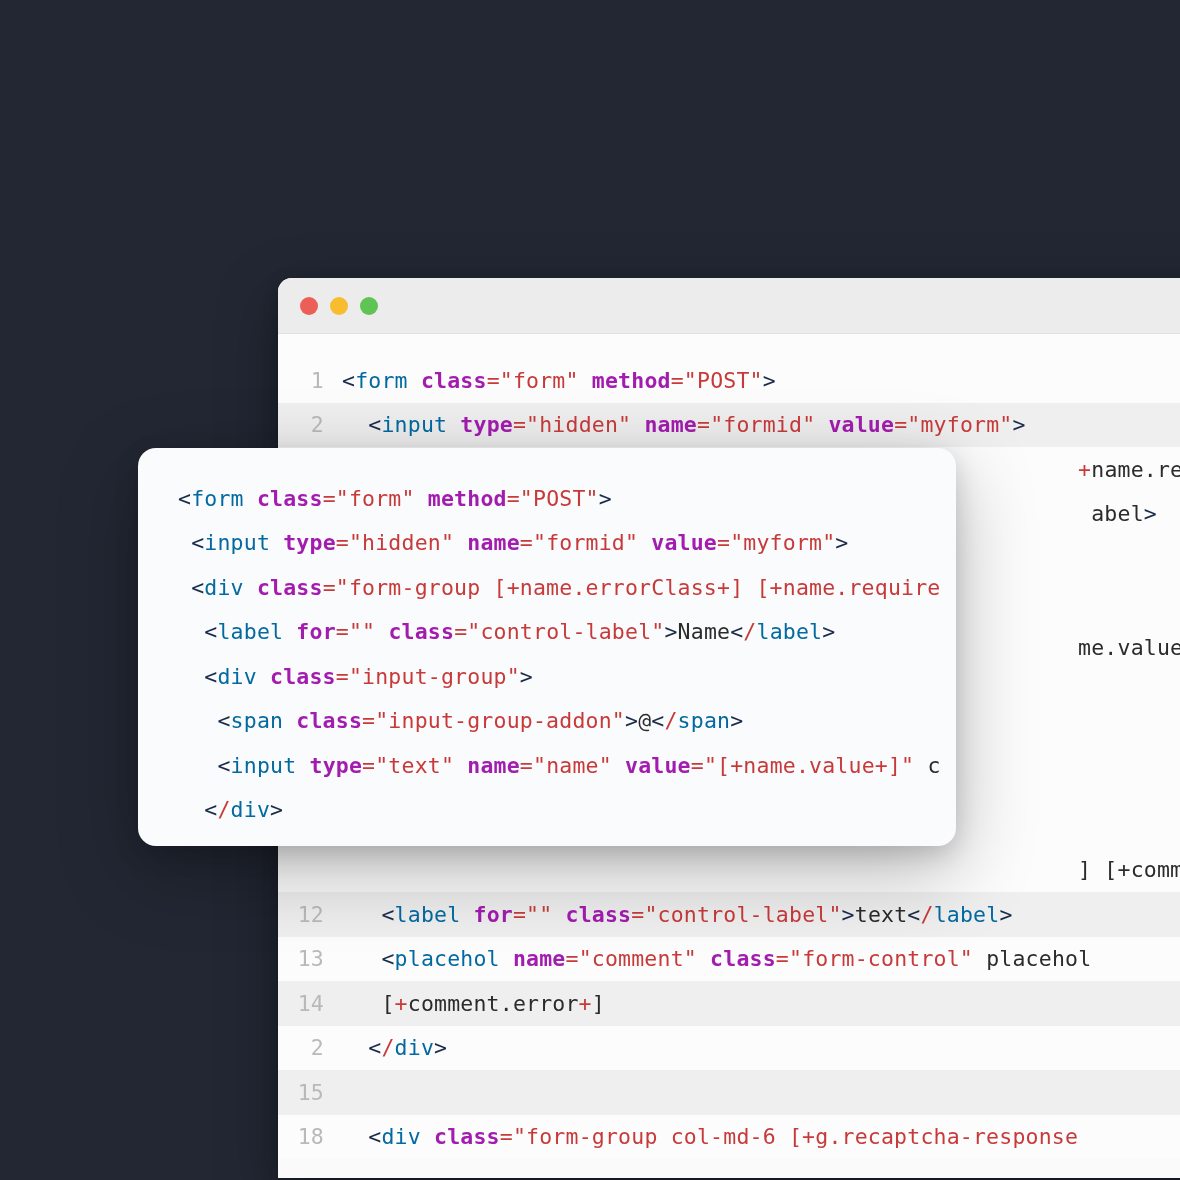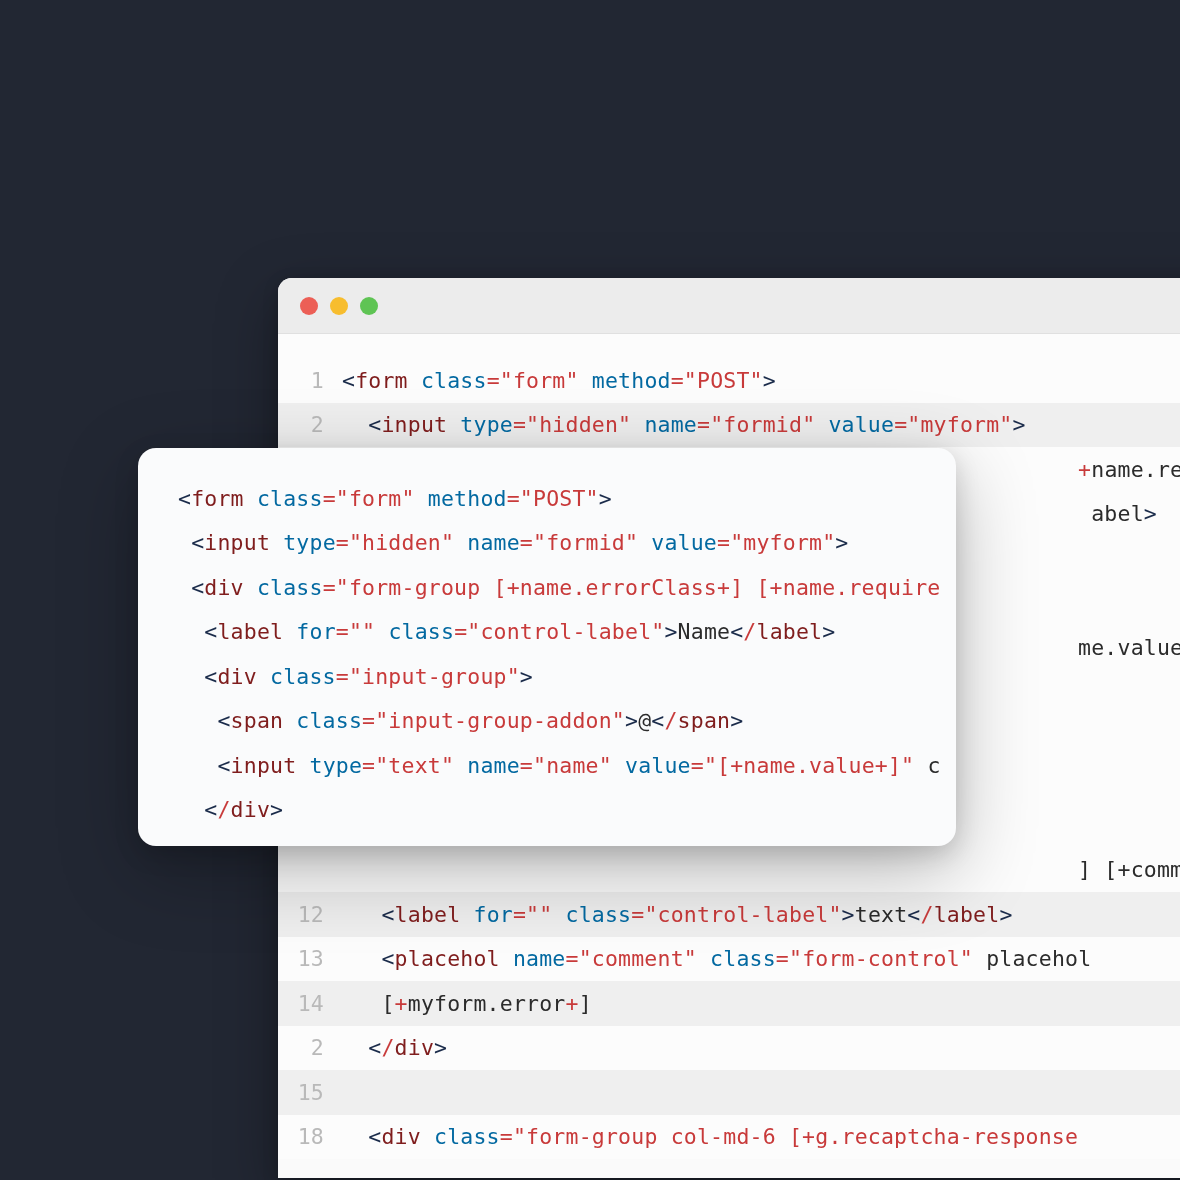--- a/index.html
+++ b/index.html
@@ -64,22 +64,22 @@
     flex-shrink: 0;
     user-select: none;
   }
   .code {
     white-space: pre;
     color: #2b2b2b;
   }
 
   
   .pnc { color: #1a2b4a; }      
-  .tag { color: #7f1d1d; text-align: right; }      
-  .attr { color: #0369a1; }     
+  .tag { color: #0369a1; text-align: right; }      
+  .attr { color: #a21caf; font-weight: bold; }     
   .eq  { color: #c83a3a; }      
   .str { color: #c83a3a; }      
   .txt { color: #2b2b2b; }      
   .plus{ color: #c83a3a; }      
   .close{ color: #c83a3a; }     
 
   
   .snippet-card {
     position: absolute;
     top: 448px;
@@ -165,21 +165,21 @@
       <div class="line hl">
         <div class="lineno">12</div>
         <div class="code"><span class="txt">   </span><span class="pnc">&lt;</span><span class="tag">label</span><span class="txt"> </span><span class="attr">for</span><span class="eq">=</span><span class="str">""</span><span class="txt"> </span><span class="attr">class</span><span class="eq">=</span><span class="str">"control-label"</span><span class="pnc">&gt;</span><span class="txt">text</span><span class="pnc">&lt;</span><span class="close">/</span><span class="tag">label</span><span class="pnc">&gt;</span></div>
       </div>
       <div class="line">
         <div class="lineno">13</div>
         <div class="code"><span class="txt">   </span><span class="pnc">&lt;</span><span class="tag">placehol</span><span class="txt"> </span><span class="attr">name</span><span class="eq">=</span><span class="str">"comment"</span><span class="txt"> </span><span class="attr">class</span><span class="eq">=</span><span class="str">"form-control"</span><span class="txt"> placehol</span></div>
       </div>
       <div class="line hl">
         <div class="lineno">14</div>
-        <div class="code"><span class="txt">   [</span><span class="plus">+</span><span class="txt">myform.error</span><span class="plus">+</span><span class="txt">]</span></div>
+        <div class="code"><span class="txt">   [</span><span class="plus">+</span><span class="txt">comment.error</span><span class="plus">+</span><span class="txt">]</span></div>
       </div>
       <div class="line">
         <div class="lineno">2</div>
         <div class="code"><span class="txt">  </span><span class="pnc">&lt;</span><span class="close">/</span><span class="tag">div</span><span class="pnc">&gt;</span></div>
       </div>
       <div class="line hl">
         <div class="lineno">15</div>
         <div class="code"></div>
       </div>
       <div class="line">

